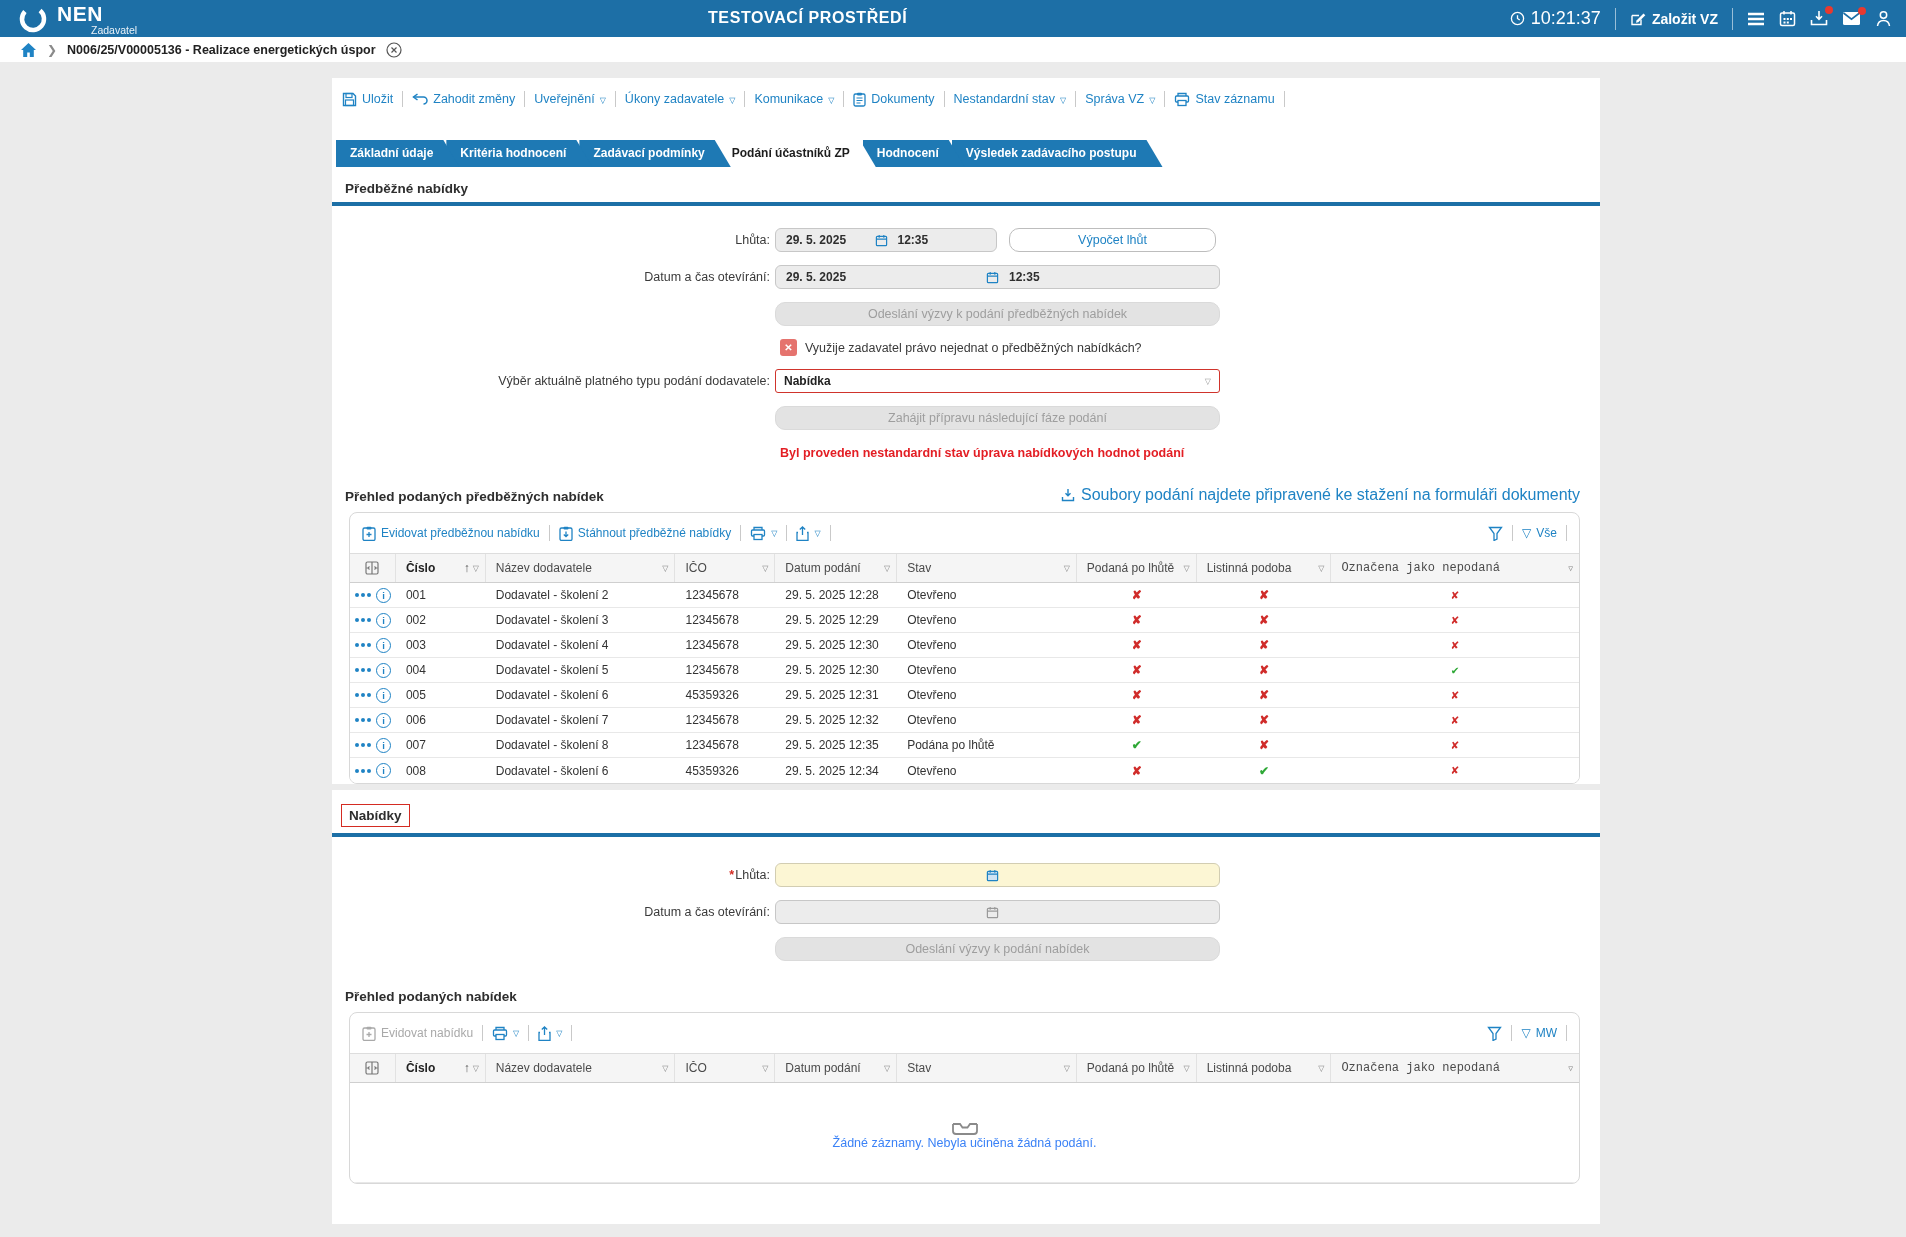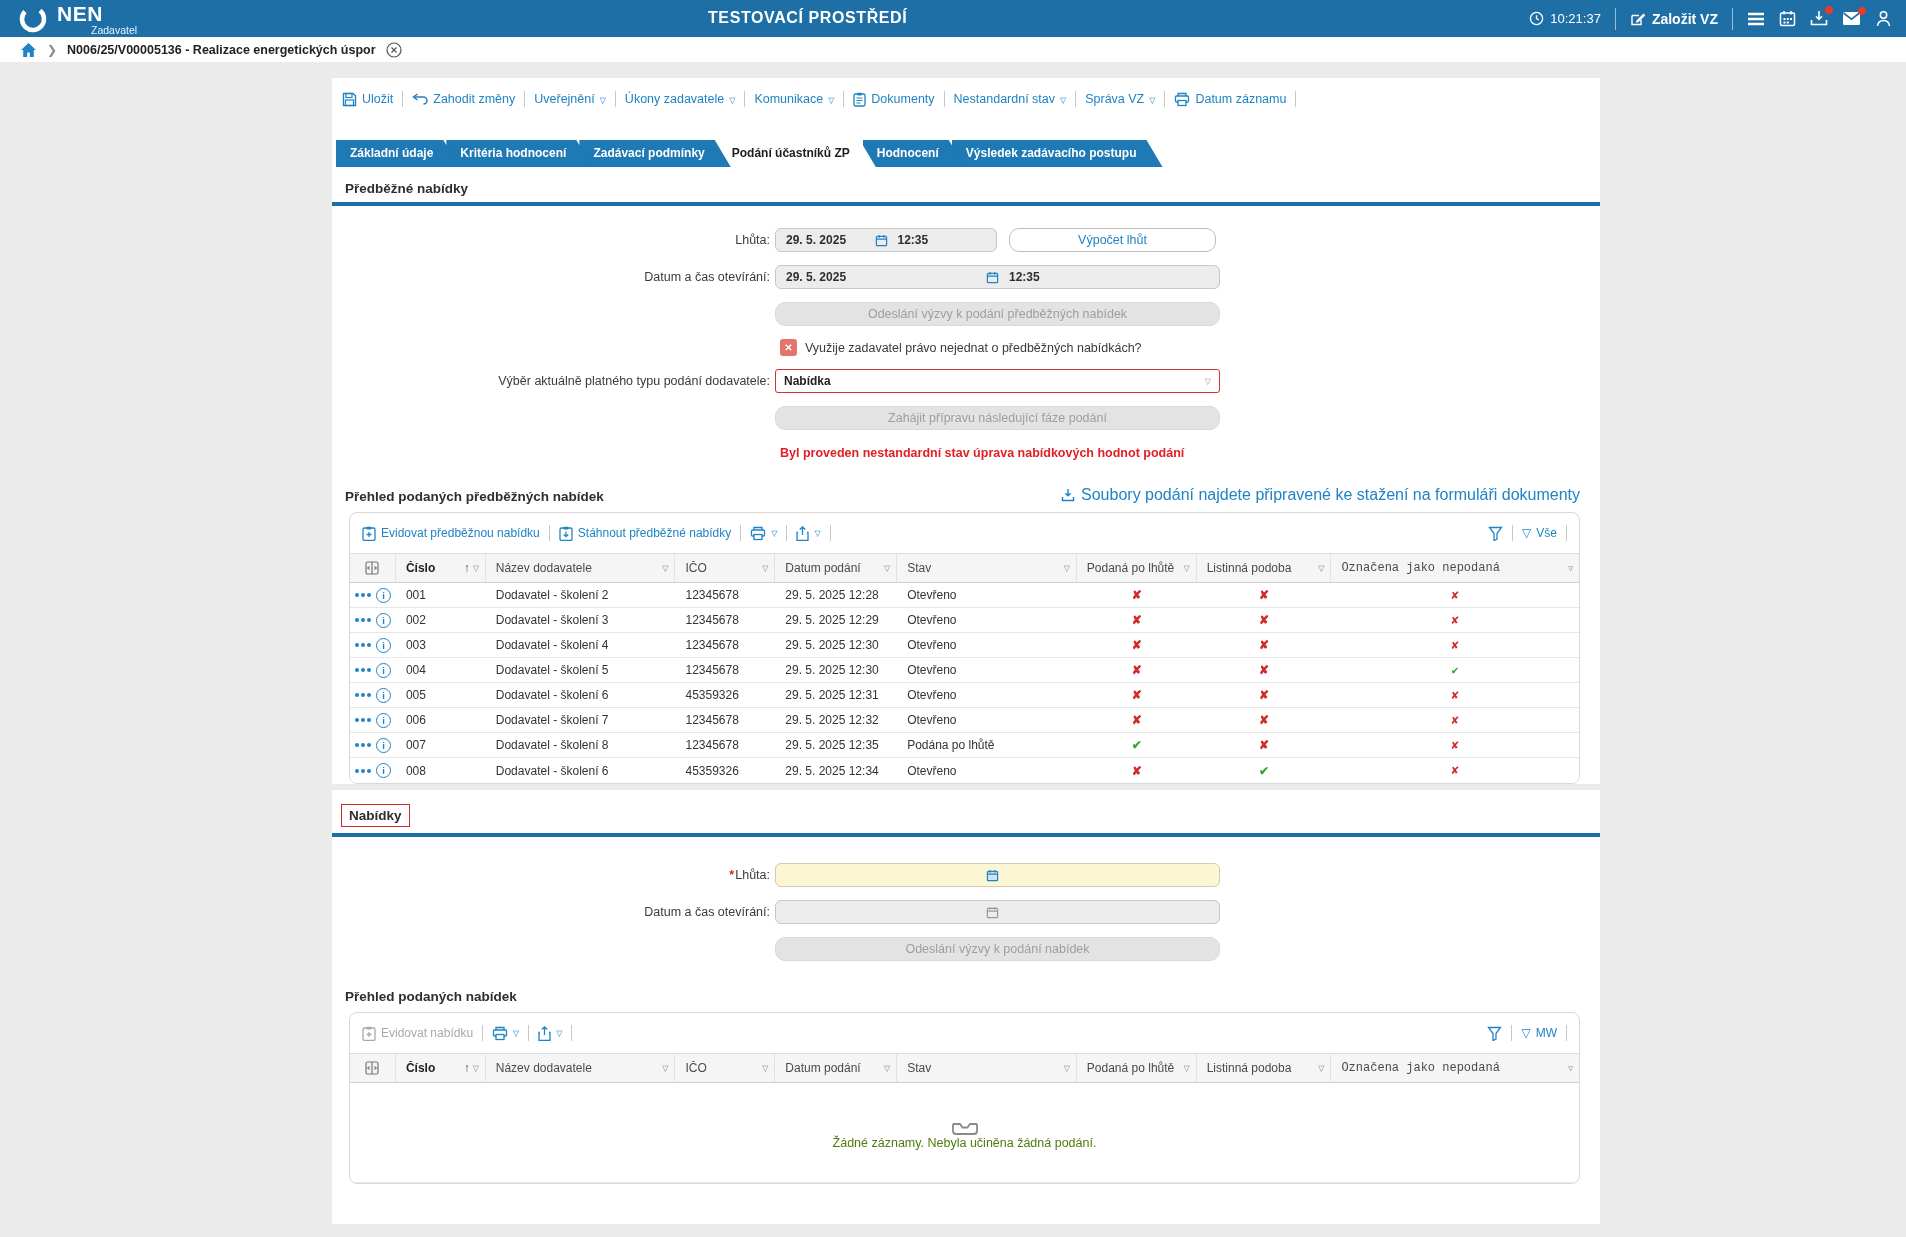--- a/index.html
+++ b/index.html
@@ -10,21 +10,21 @@
   .topbar { position:relative; height:37px; background:#1d6fa6; color:#fff;
     display:flex; align-items:center; }
   .brand { display:flex; align-items:center; margin-left:18px; gap:9px; }
   .brand svg { display:block; }
   .brand-text { line-height:1; position:relative; top:1px; }
   .brand-nen { font-size:21px; font-weight:bold; letter-spacing:.5px; }
   .brand-sub { display:block; font-size:10.5px; margin-left:34px; margin-top:1px; color:#eaf2f8; }
   .env-title { position:absolute; left:708px; top:9px; font-size:16px; font-weight:bold; letter-spacing:.6px; }
   .top-right { position:absolute; right:14px; top:0; height:37px; display:flex; align-items:center; gap:14px; }
   .top-right .vsep { width:1px; height:22px; background:rgba(255,255,255,.55); }
-  .top-time { display:flex; align-items:center; gap:6px; font-size:13px; }
+  .top-time { display:flex; align-items:center; gap:6px; font-size:18px; }
   .top-btn { display:flex; align-items:center; gap:6px; font-size:14px; font-weight:bold; cursor:pointer; }
   .top-ico { position:relative; display:flex; align-items:center; cursor:pointer; }
   .badge-dot { position:absolute; top:-4px; right:-5px; width:8px; height:8px; border-radius:50%; background:#e8392f; }
 
   
   .breadcrumb { height:25px; background:#fff; display:flex; align-items:center; gap:10px; padding-left:20px; }
   .crumb-text { font-weight:bold; font-size:12.5px; color:#222; }
   .crumb-sep { color:#8a8a8a; font-size:12px; }
 
   
@@ -114,21 +114,21 @@
   .c-icons { display:flex; align-items:center; gap:5px; justify-content:center; padding-left:0; }
   .info-i { width:15px; height:15px; border:1.2px solid #1f83c4; border-radius:50%; color:#1f83c4;
     font-size:9.5px; font-weight:bold; display:flex; align-items:center; justify-content:center; cursor:pointer; }
   .dots3 { display:flex; gap:2px; cursor:pointer; }
   .dots3 i { width:4px; height:4px; border-radius:50%; background:#1f83c4; }
 
   .cw1{width:46px;} .cw2{width:90px;} .cw3{width:190px;} .cw4{width:100px;} .cw5{width:122px;}
   .cw6{width:180px;} .cw7{width:120px;} .cw8{width:135px;} .cw9{width:248px;font-family:Liberation Mono, monospace;}
 
   .empty { height:100px; display:flex; flex-direction:column; align-items:center; justify-content:center; 
-    color:#4d7c0f; font-size:12.5px; border-bottom:1px solid #e8e8e8; }
+    color:#3b82f6; font-size:12.5px; border-bottom:1px solid #e8e8e8; }
 
   svg.ic { display:block; }
 </style>
 </head>
 <body>
 
 <div class="topbar">
   <div class="brand">
     <span>
       <svg class="ic" width="30" height="30" viewBox="0 0 30 30">
@@ -274,21 +274,21 @@
     </div>
     <div class="tsep"></div>
     <div class="atool">
       <span>
           <svg class="ic" width="16" height="15" viewBox="0 0 16 15">
             <path d="M4 4V1.5h8V4" fill="none" stroke="#1f83c4" stroke-width="1.3"></path>
             <rect x="1.5" y="4" width="13" height="6" rx="1" fill="none" stroke="#1f83c4" stroke-width="1.3"></rect>
             <rect x="4" y="8.5" width="8" height="5" fill="#fff" stroke="#1f83c4" stroke-width="1.3"></rect>
           </svg>
         </span>
-      <span>Datum záznamu</span>
+      <span>Stav záznamu</span>
     </div>
     <div class="tsep"></div>
   </div>
 
   <div class="tabs">
     <div class="tab t1">Základní údaje</div>
     <div class="tab t2">Kritéria hodnocení</div>
     <div class="tab t3">Zadávací podmínky</div>
     <div class="tab t4 active">Podání účastníků ZP</div>
     <div class="tab t5">Hodnocení</div>

